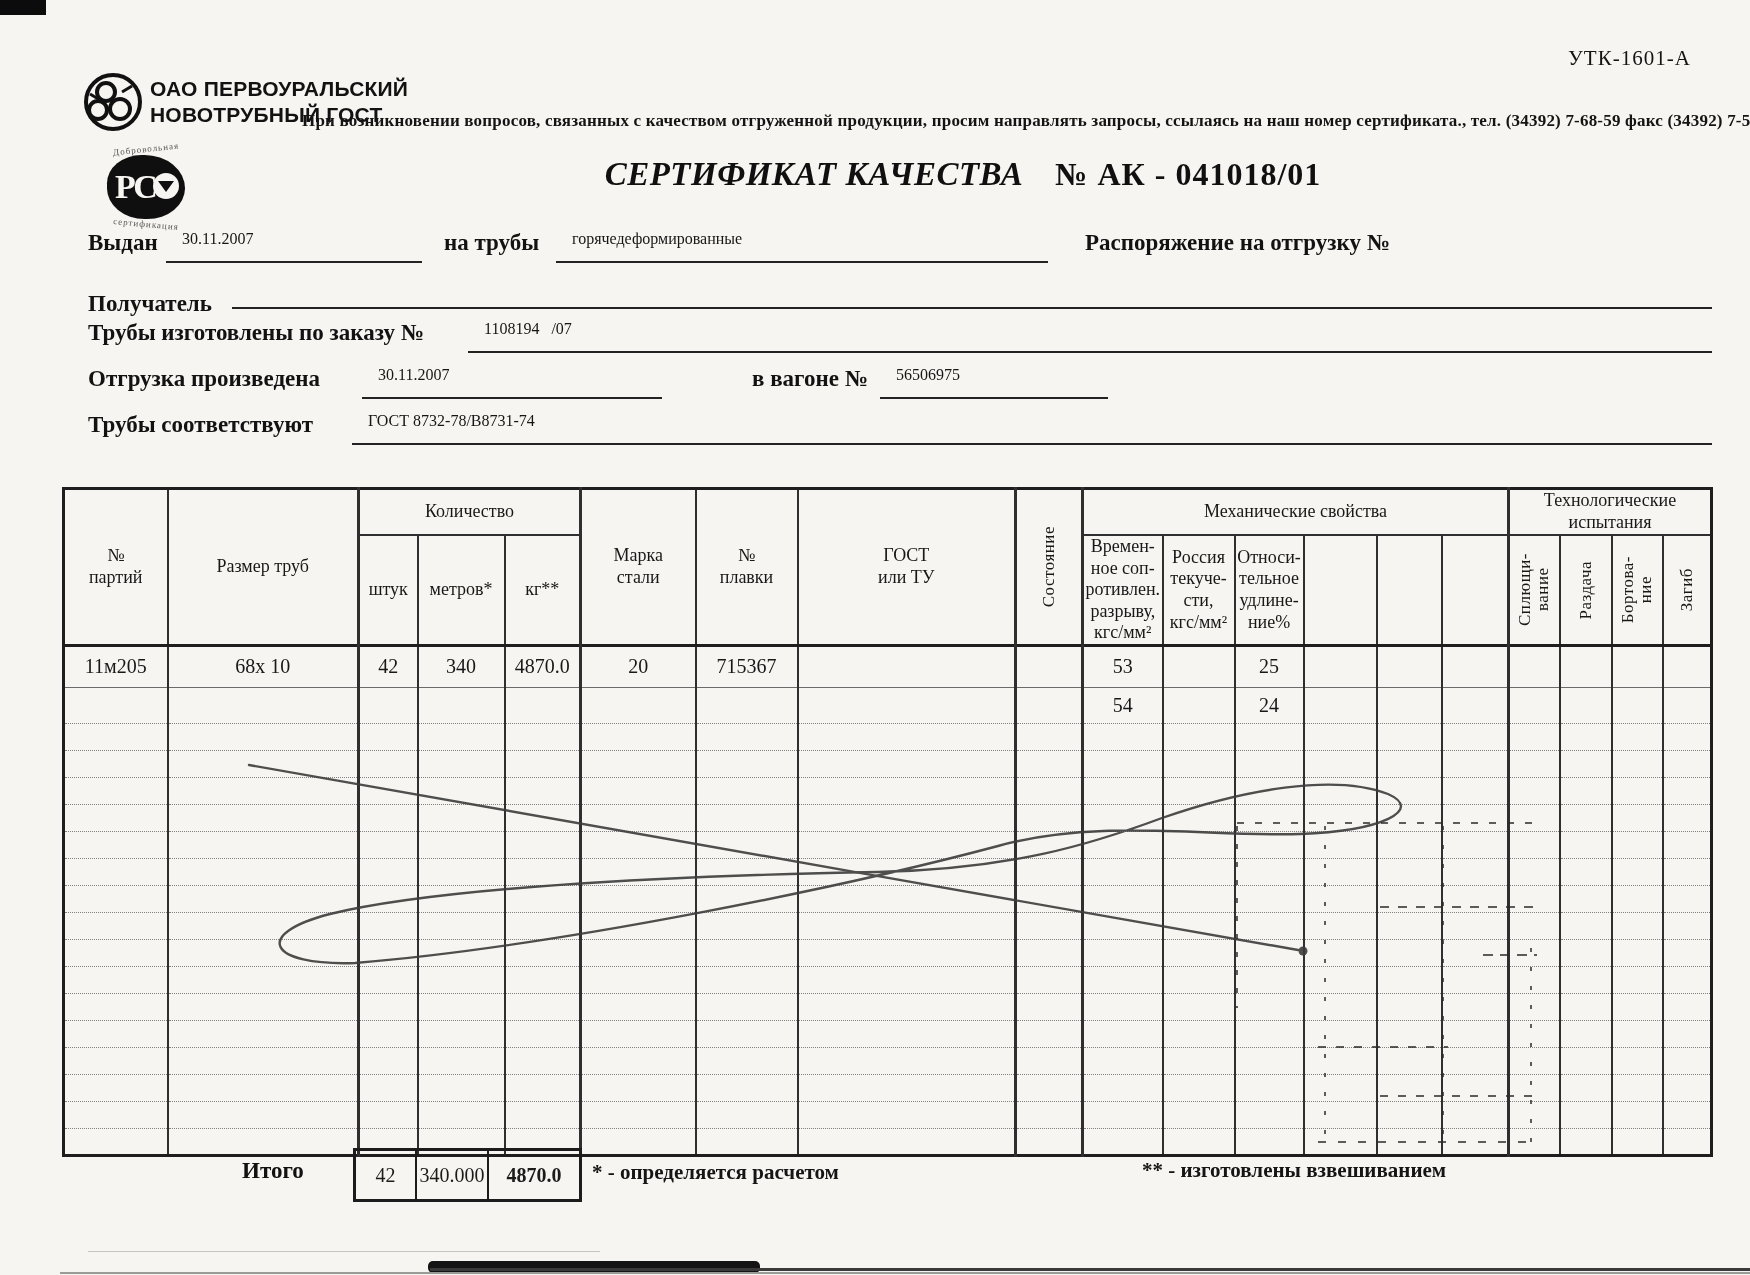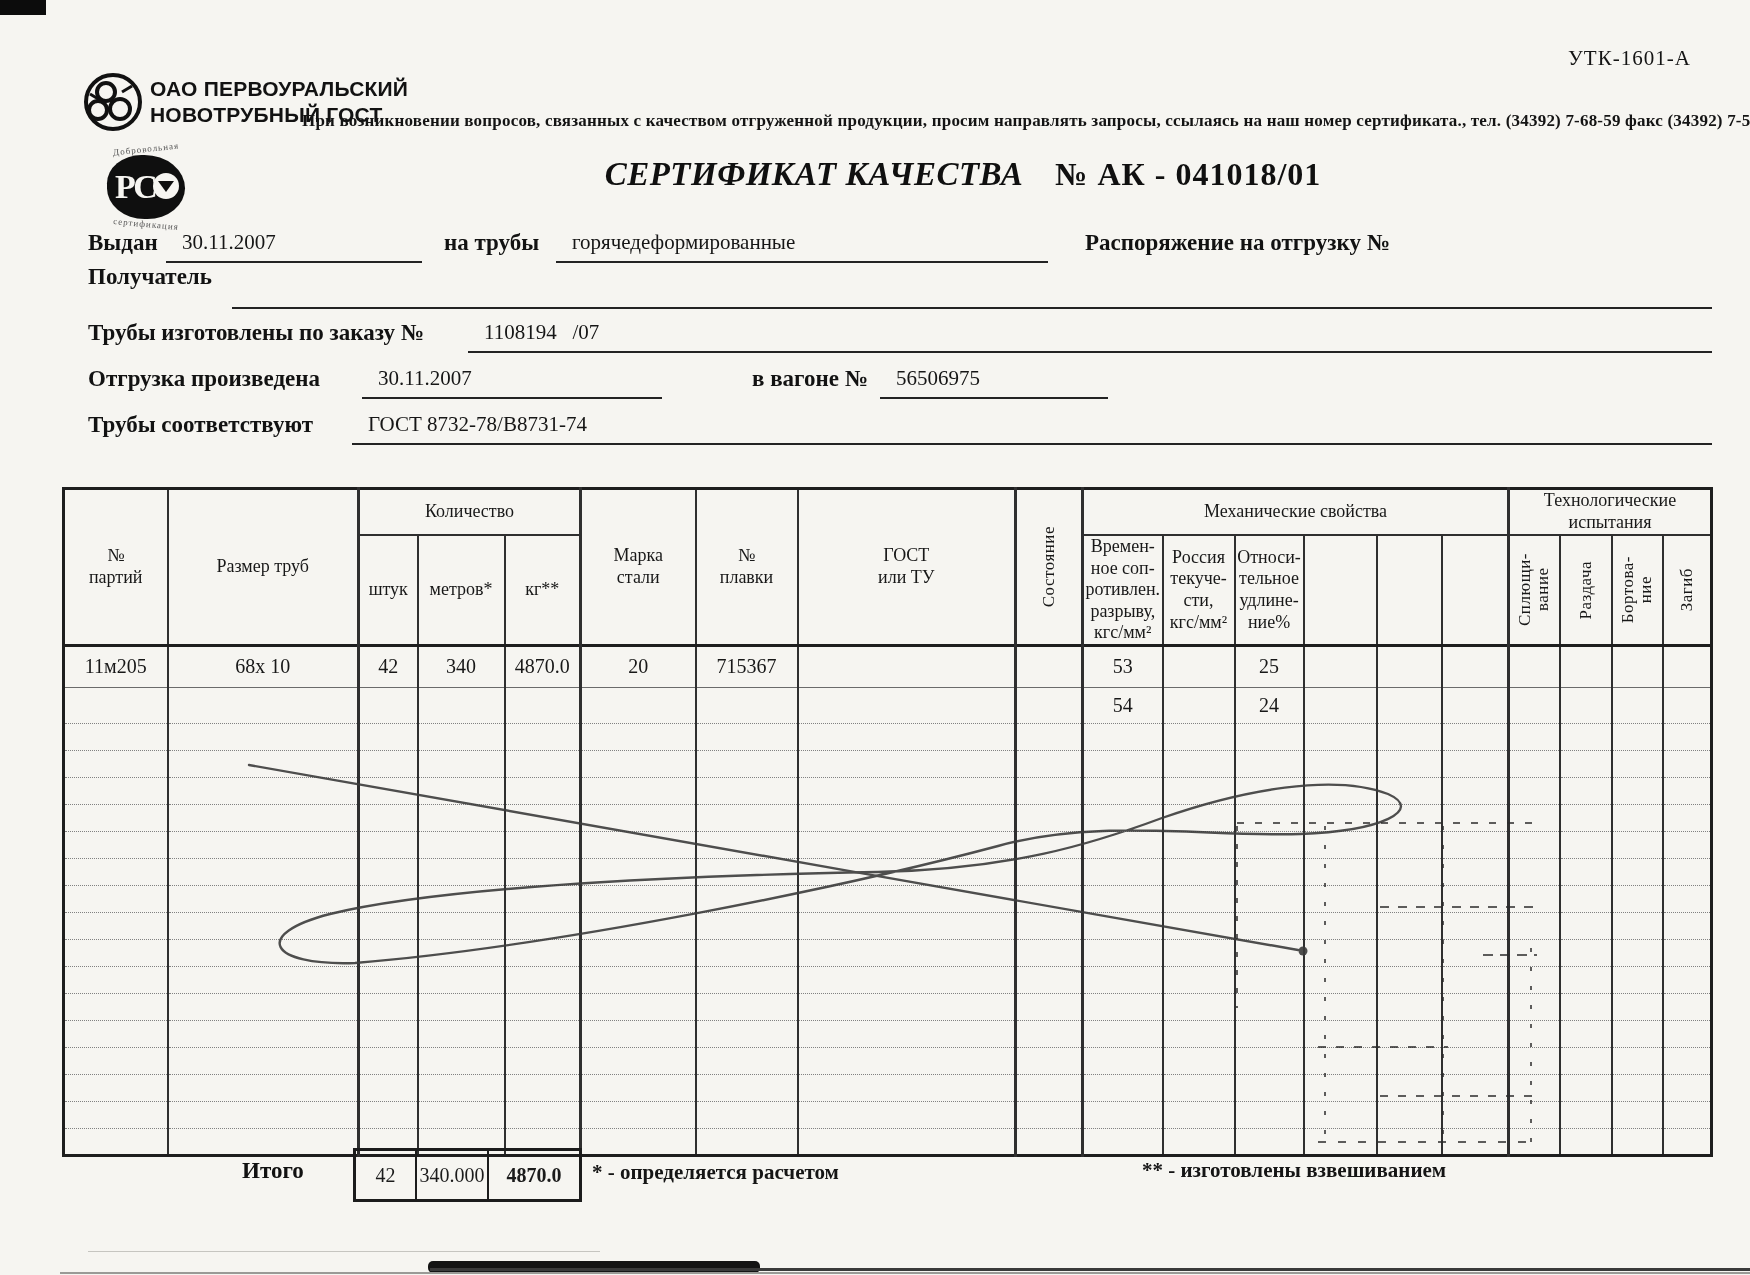--- a/index.html
+++ b/index.html
@@ -31,21 +31,21 @@
   .rst-cut{position:absolute;right:6px;top:18px;width:26px;height:26px;background:#f6f5f1;border-radius:50%;
     display:flex;align-items:center;justify-content:center;}
   .rst-tri{width:0;height:0;border-left:8px solid transparent;border-right:8px solid transparent;border-top:11px solid #0f0f0f;}
   .rst-bottom{font-size:9px;color:#555;transform:rotate(5deg);letter-spacing:1px;}
   
   .title-row{position:absolute;left:0;top:156px;width:100%;text-align:center;transform:translateX(88px);white-space:nowrap;}
   .title-main{font-style:italic;font-weight:bold;font-size:33px;letter-spacing:0.5px;color:#101010;}
   .title-num{font-weight:bold;font-size:32px;margin-left:28px;letter-spacing:1px;color:#101010;}
   
   .f-label{position:absolute;font-weight:bold;font-size:23px;white-space:pre;color:#121212;}
-  .f-value{position:absolute;font-size:21px;white-space:pre;color:#161616;height:33px;box-sizing:border-box;
+  .f-value{position:absolute;font-size:16px;white-space:pre;color:#161616;height:33px;box-sizing:border-box;
     border-bottom:2px solid #232323;padding-left:16px;}
   
   table.cert{position:absolute;left:62px;top:487px;border-collapse:collapse;table-layout:fixed;
     width:1648px;background:transparent;}
   table.cert th,table.cert td{border:2px solid #2f2f2f;padding:0;margin:0;overflow:hidden;
     text-align:center;vertical-align:middle;font-weight:normal;color:#181818;}
   table.cert{border:3px solid #1e1e1e;}
   table.cert thead th{font-size:18px;line-height:1.2;}
   .pre{white-space:pre-line;}
   th.small{font-size:17px;line-height:1.12;}
@@ -115,21 +115,21 @@
     <span class="title-main">СЕРТИФИКАТ КАЧЕСТВА</span>
     <span class="title-num">№  АК - 041018/01</span>
   </div>
 
   <span class="f-label" style="left:88px;top:230px">Выдан</span>
   <span class="f-value" style="left:166px;top:230px;width:256px">30.11.2007</span>
   <span class="f-label" style="left:444px;top:230px">на трубы</span>
   <span class="f-value" style="left:556px;top:230px;width:492px">горячедеформированные</span>
   <span class="f-label" style="left:1085px;top:230px">Распоряжение на отгрузку №</span>
 
-  <span class="f-label" style="left:88px;top:264px">Получатель</span>
+  <span class="f-label" style="left:88px;top:291px">Получатель</span>
   <span class="f-value" style="left:232px;top:276px;width:1480px"></span>
 
   <span class="f-label" style="left:88px;top:320px">Трубы изготовлены по заказу №</span>
   <span class="f-value" style="left:468px;top:320px;width:1244px">1108194   /07</span>
 
   <span class="f-label" style="left:88px;top:366px">Отгрузка произведена</span>
   <span class="f-value" style="left:362px;top:366px;width:300px">30.11.2007</span>
   <span class="f-label" style="left:752px;top:366px">в вагоне №</span>
   <span class="f-value" style="left:880px;top:366px;width:228px">56506975</span>
 

